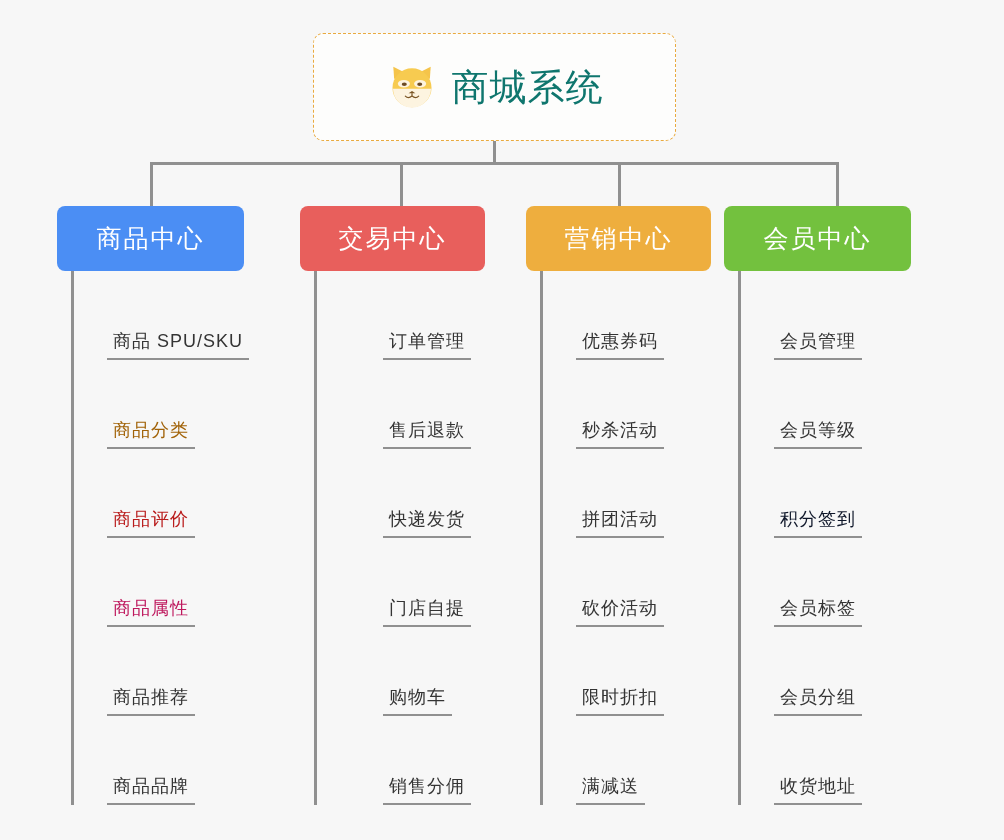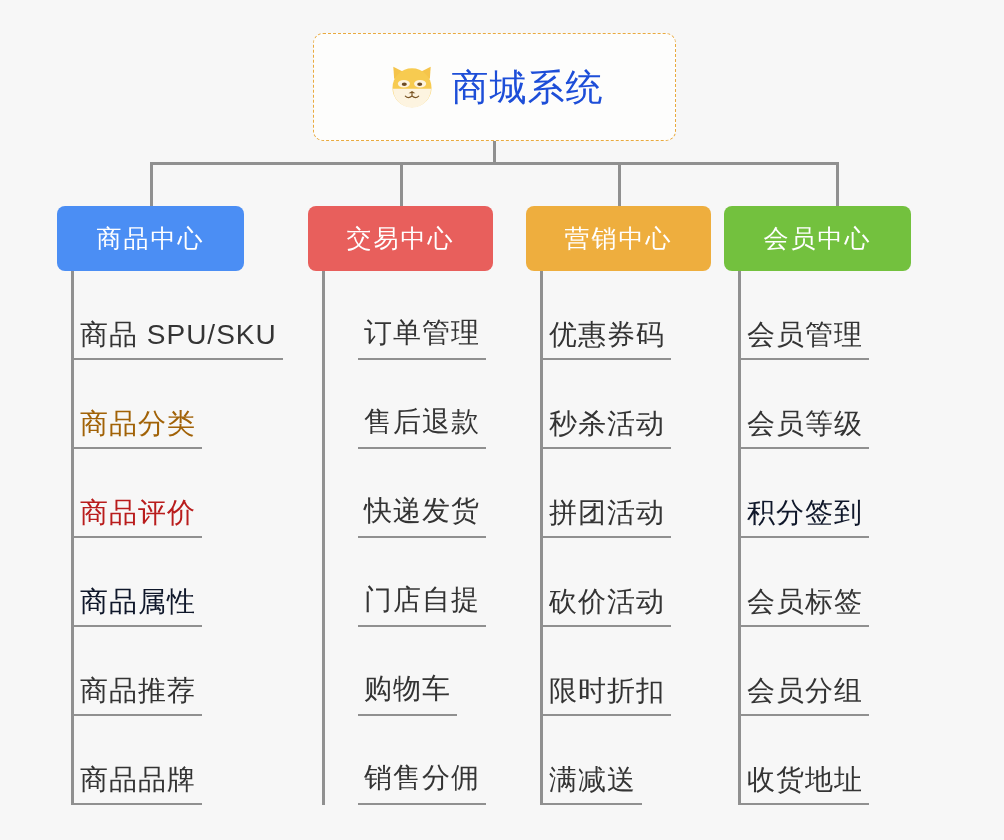--- a/index.html
+++ b/index.html
@@ -76,21 +76,21 @@
   .drop-1 { left: 400px; }
   .drop-2 { left: 618px; }
   .drop-3 { left: 836px; }
 
   
   .branch {
     position: absolute;
     top: 206px;
   }
   .branch-0 { left: 57px;  width: 187px; }
-  .branch-1 { left: 308px; width: 185px; font-family: Liberation Mono, monospace; }
+  .branch-1 { left: 300px; width: 185px; }
   .branch-2 { left: 526px; width: 185px; }
   .branch-3 { left: 724px; width: 187px; }
 
   .branch-header {
     height: 65px;
     border-radius: 8px;
     display: flex;
     align-items: center;
     justify-content: center;
     color: #ffffff;
@@ -109,22 +109,23 @@
 
   .leaf {
     position: relative;
     height: 89px;
     box-sizing: border-box;
     display: flex;
     align-items: flex-end;
   }
   .leaf-label {
     display: inline-block;
+    margin-left: 33px;
     padding: 0 6px 6px 6px;
-    font-size: 28px;
+    font-size: 18px;
     color: #343434;
     letter-spacing: 1px;
     border-bottom: 2px solid #909090;
     white-space: nowrap;
     line-height: 1.25;
   }
 </style>
 </head>
 <body style="background: rgb(247, 247, 247);">
 
@@ -143,21 +144,21 @@
       <ellipse cx="22" cy="28" rx="7.4" ry="4.6" fill="#fdf4e0"></ellipse>
       <ellipse cx="42" cy="28" rx="7.4" ry="4.6" fill="#fdf4e0"></ellipse>
 
       <ellipse cx="22.5" cy="28.6" rx="3.1" ry="2.1" fill="#6b4a23"></ellipse>
       <ellipse cx="41.5" cy="28.6" rx="3.1" ry="2.1" fill="#6b4a23"></ellipse>
 
       <path d="M32 37 l-4.2 2.6 h8.4 Z" fill="#7a5525"></path>
 
       <path d="M32 40 v3.2 M32 43.2 q-4.6 3.6 -8.2 0 M32 43.2 q4.6 3.6 8.2 0" stroke="#7a5525" stroke-width="1.5" fill="none" stroke-linecap="round"></path>
     </svg>
-    <span class="root-title" style="color: #1d4ed8;">商城系统</span>
+    <span class="root-title" style="color: #0f766e;">商城系统</span>
   </div>
 
   <div class="conn conn-stem" style="background: rgb(144, 144, 144);"></div>
   <div class="conn conn-bus" style="background: rgb(144, 144, 144);"></div>
   <div class="conn conn-drop drop-0" style="background: rgb(144, 144, 144);"></div>
   <div class="conn conn-drop drop-1" style="background: rgb(144, 144, 144);"></div>
   <div class="conn conn-drop drop-2" style="background: rgb(144, 144, 144);"></div>
   <div class="conn conn-drop drop-3" style="background: rgb(144, 144, 144);"></div>
 
   <div class="branch branch-0">
@@ -166,21 +167,21 @@
       <div class="leaf">
           <span class="leaf-label" style="border-bottom-color: rgb(144, 144, 144); color: rgb(52, 52, 52);">商品 SPU/SKU</span>
         </div>
       <div class="leaf">
           <span class="leaf-label" style="border-bottom-color: rgb(144, 144, 144); color: #a16207;">商品分类</span>
         </div>
       <div class="leaf">
           <span class="leaf-label" style="border-bottom-color: rgb(144, 144, 144); color: #b91c1c;">商品评价</span>
         </div>
       <div class="leaf">
-          <span class="leaf-label" style="border-bottom-color: rgb(144, 144, 144); color: #0f172a;">商品属性</span>
+          <span class="leaf-label" style="border-bottom-color: rgb(144, 144, 144); color: #be185d;">商品属性</span>
         </div>
       <div class="leaf">
           <span class="leaf-label" style="border-bottom-color: rgb(144, 144, 144); color: rgb(52, 52, 52);">商品推荐</span>
         </div>
       <div class="leaf">
           <span class="leaf-label" style="border-bottom-color: rgb(144, 144, 144); color: rgb(52, 52, 52);">商品品牌</span>
         </div>
     </div>
   </div>
 

